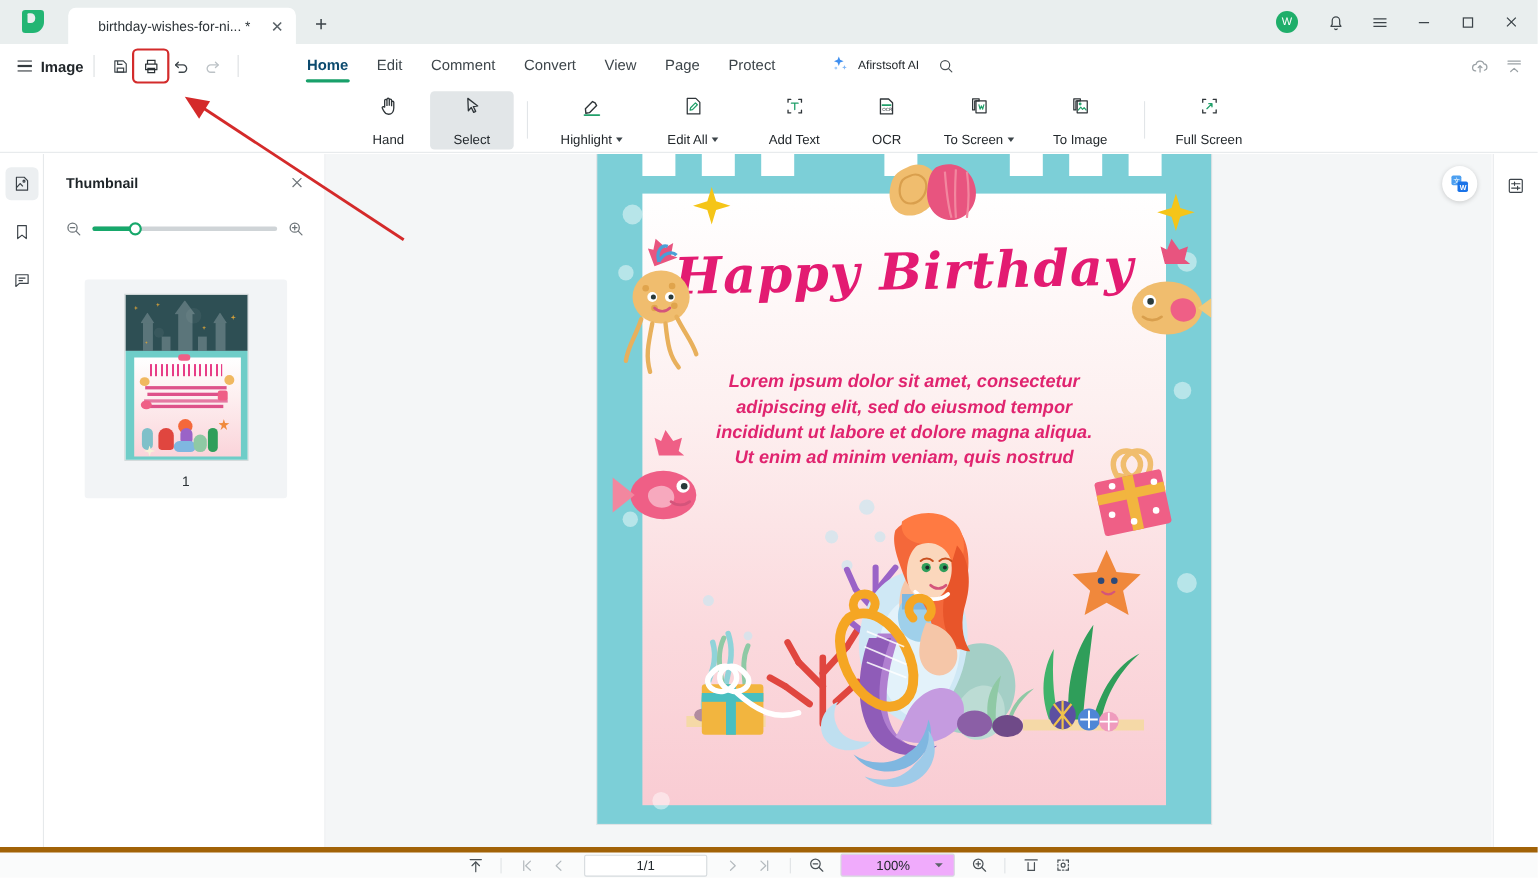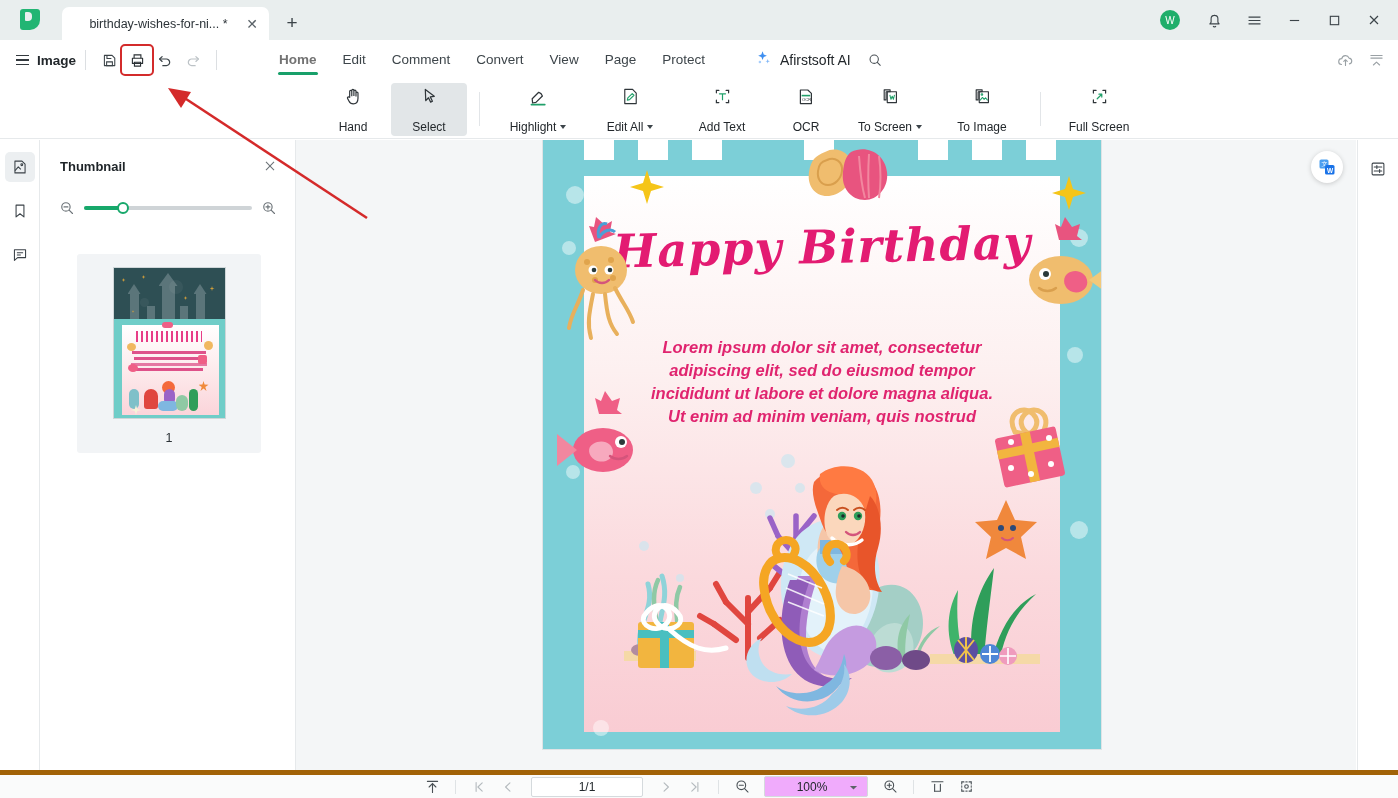--- a/index.html
+++ b/index.html
@@ -72,28 +72,28 @@
     justify-content: center; color: #3c4449; cursor: pointer; border-radius: 3px;
   }
   .qa-btn.is-marked { outline: 2px solid #d32b2b; outline-offset: 1px; border-radius: 2px; }
   .qa-btn.is-disabled { color: #bcc2c6; }
 
   .ribbon-tabs { display: flex; align-items: center; gap: 0; margin-left: 40px; }
   .rtab {
     font-size: 13.5px; color: #3d454a; padding: 6px 13px 8px; cursor: pointer;
     position: relative; white-space: nowrap;
   }
-  .rtab.active { color: #737373; font-weight: 600; }
+  .rtab.active { color: #0c4a6e; font-weight: 600; }
   .rtab.active::after {
     content: ""; position: absolute; left: 12px; right: 12px; bottom: 0;
     height: 2.5px; background: #18a06a; border-radius: 2px;
   }
   .ai-btn {
     display: flex; align-items: center; gap: 7px; margin-left: 36px;
-    font-size: 14px; color: #23282c; cursor: pointer; white-space: nowrap;
+    font-size: 11px; color: #23282c; cursor: pointer; white-space: nowrap;
   }
   .search-btn { margin-left: 16px; color: #4a5156; cursor: pointer; display: flex; }
   .menu-right { margin-left: auto; display: flex; align-items: center; gap: 12px; padding-right: 12px; }
   .menu-right .mr-icon { color: #8b9296; cursor: pointer; display: flex; }
 
   
   .ribbon {
     position: absolute; left: 0; top: 80px; width: 1398px; height: 59px;
     background: #ffffff; border-bottom: 1px solid #e6e9eb;
     display: flex; align-items: center; padding-left: 315px;

